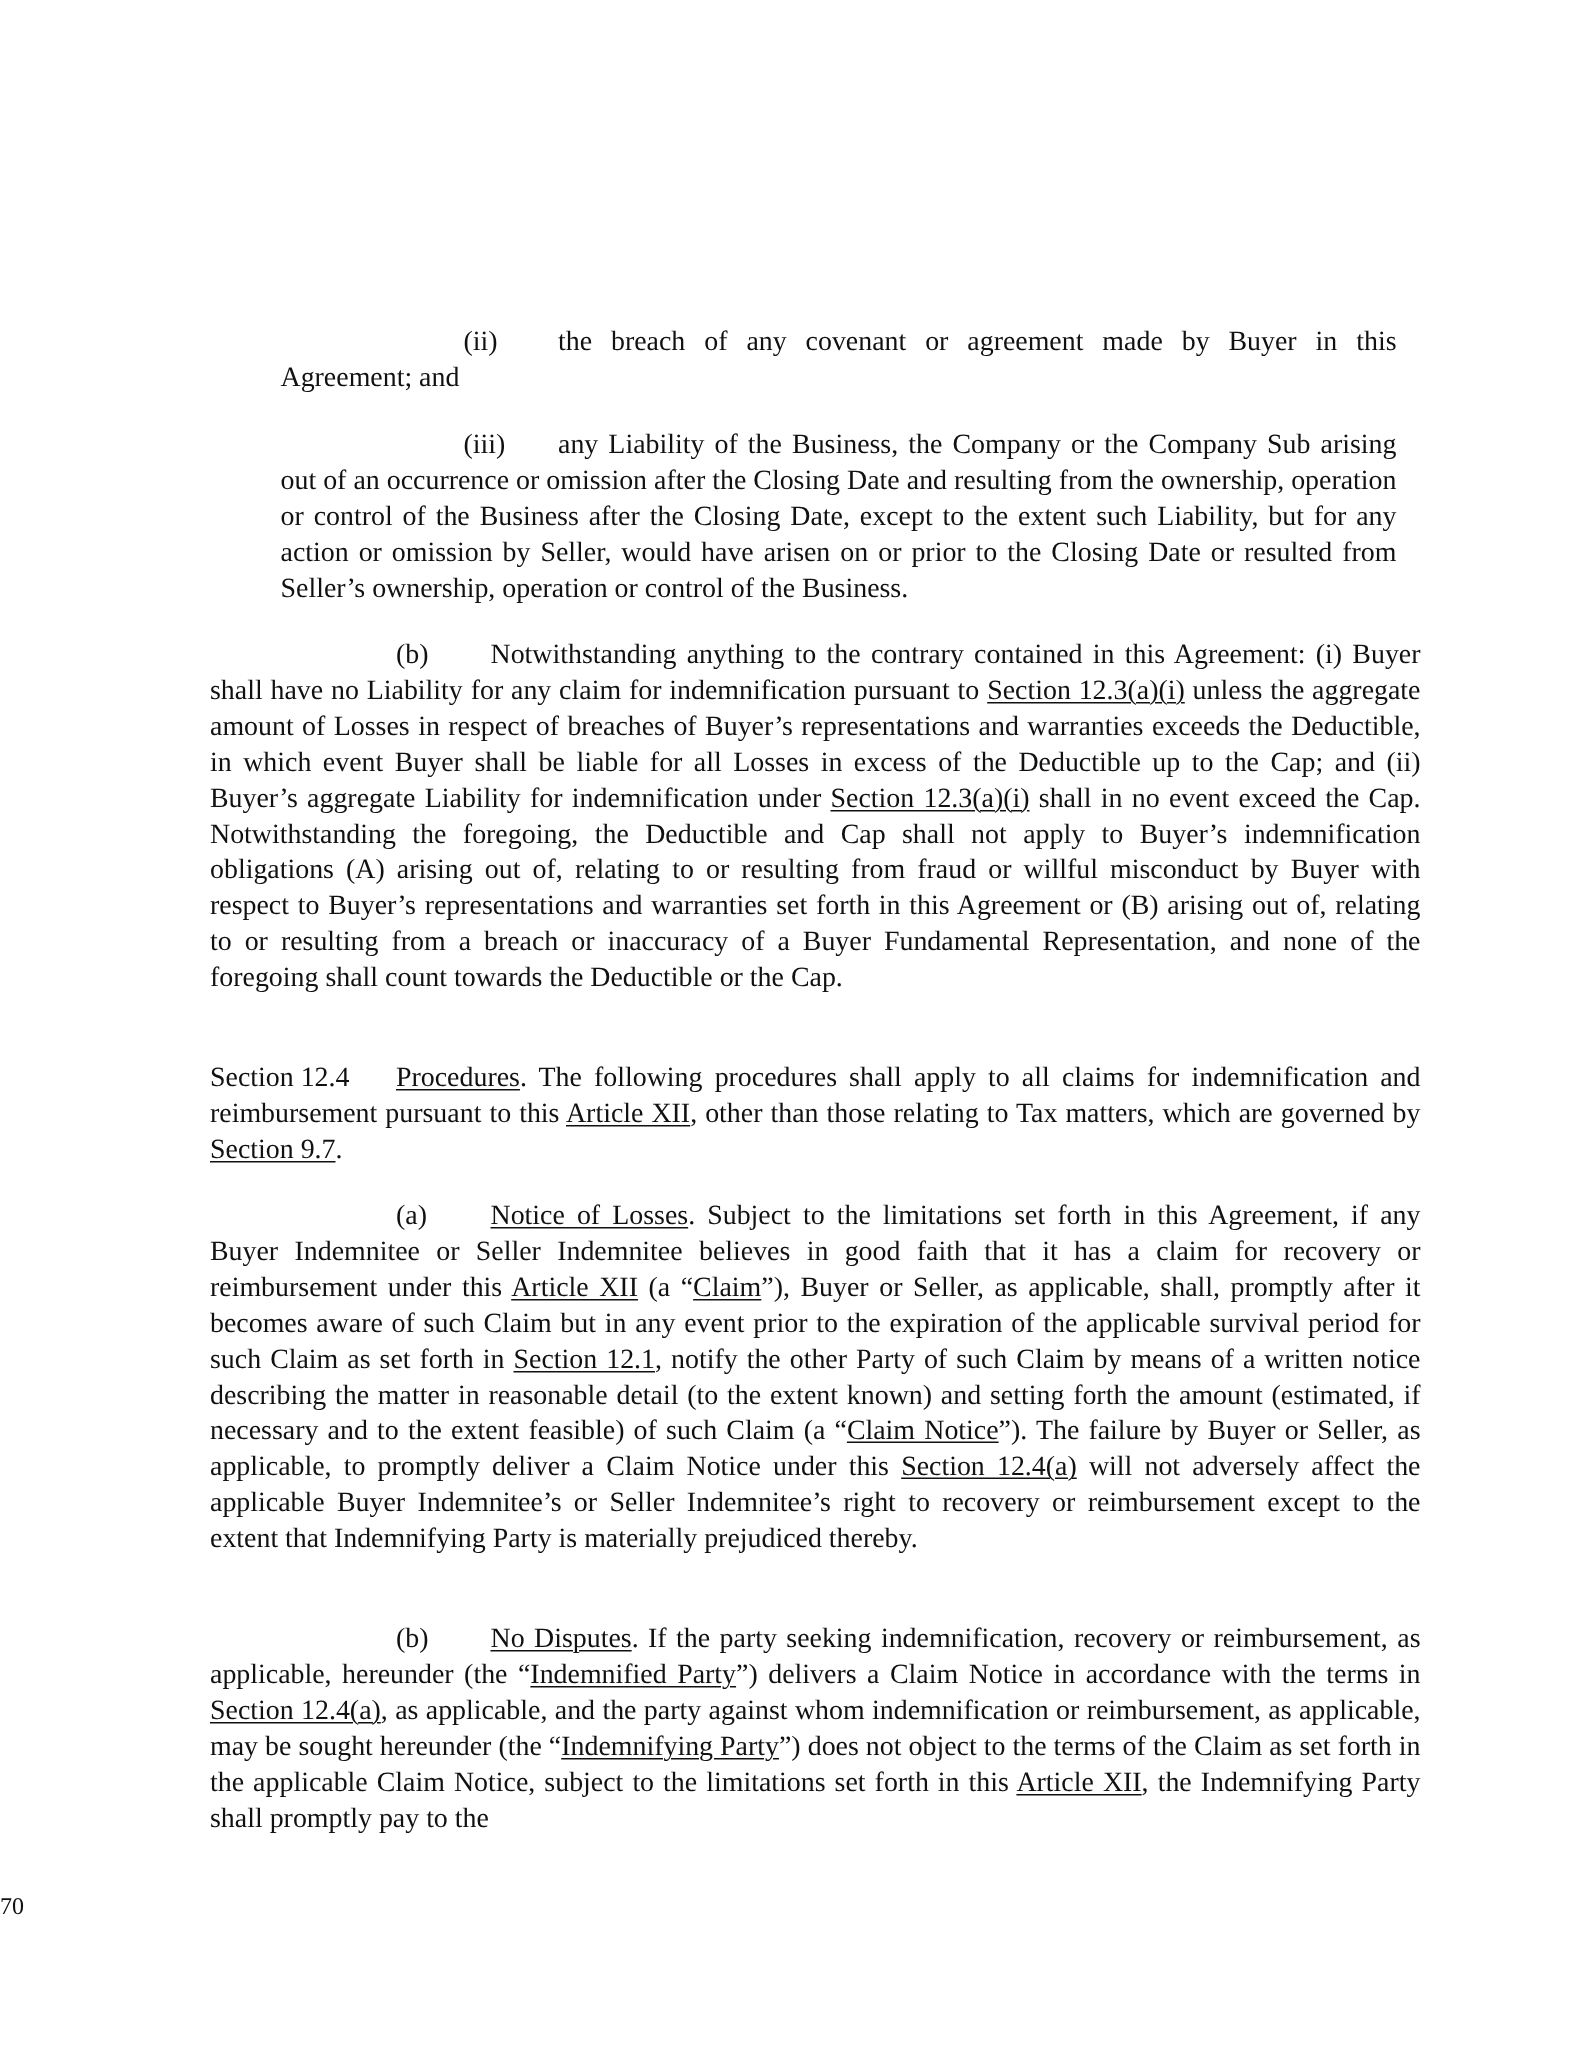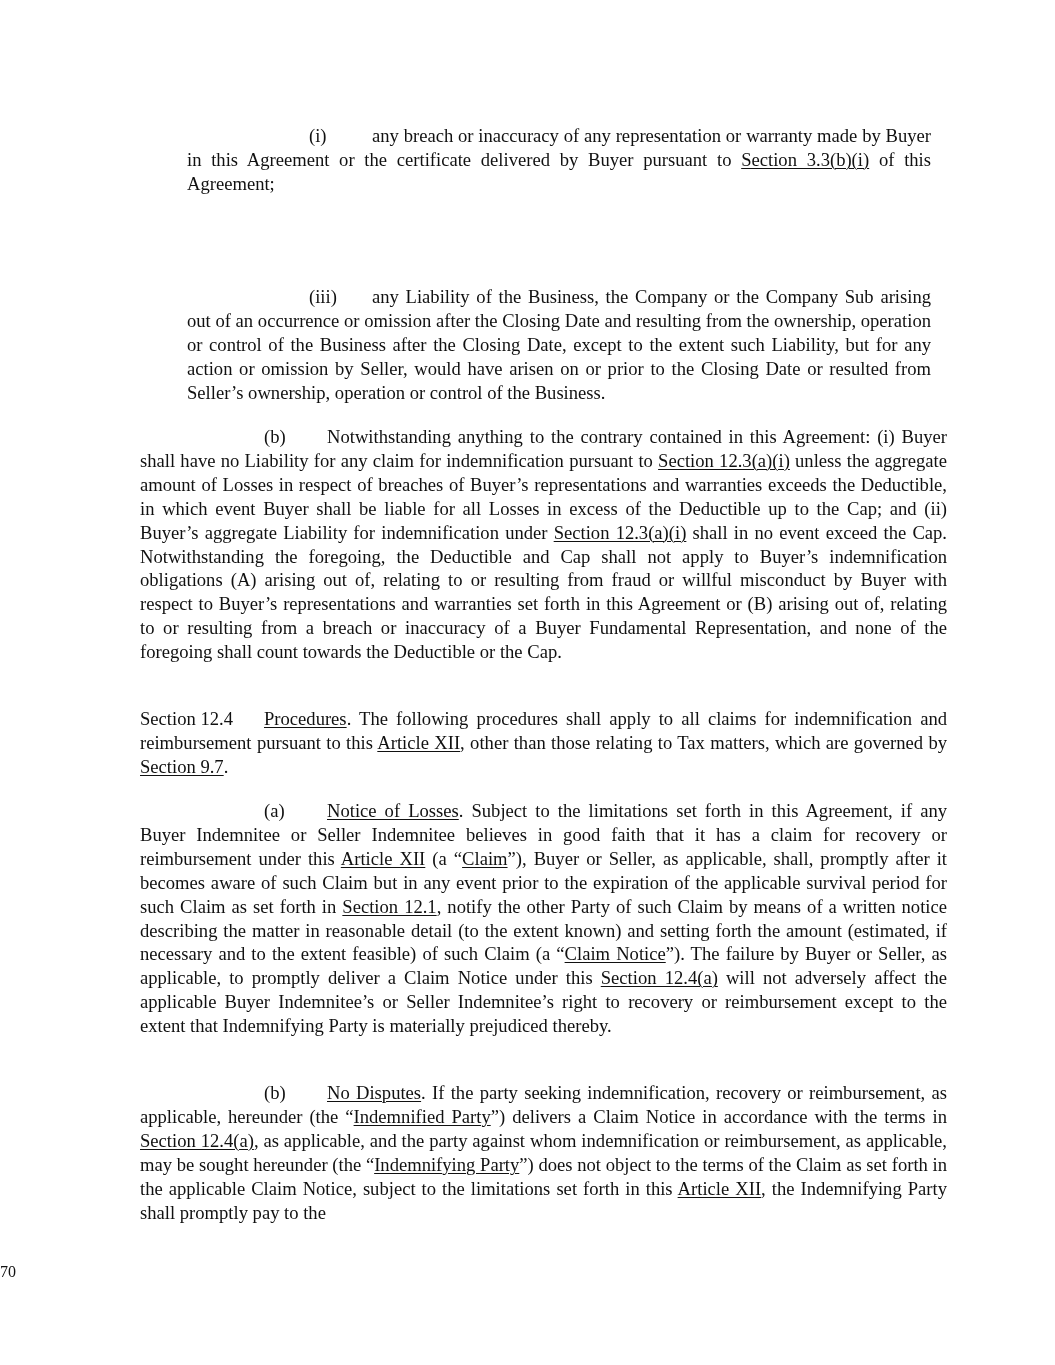--- a/index.html
+++ b/index.html
@@ -25,22 +25,22 @@
     .pnum {
       position: absolute; left: 0; width: 1055px; top: 1263px;
       text-align: left; font-size: 16px;
     }
   </style>
 </head>
 <body>
 
 <div class="page">
 
-  <p class="para inner" style="top:124px;"><span class="tab1" style="width:122px;"></span><span class="lbl" style="width:63px;">(i)</span><span>any breach or inaccuracy of any representation or warranty made by Buyer in this Agreement or the certificate delivered by Buyer pursuant to </span><span class="u">Section 3.3(b)(i)</span><span> of this Agreement;</span></p>
 
+  <p class="para inner" style="top:216px;"><span class="tab1" style="width:122px;"></span><span class="lbl" style="width:63px;">(ii)</span><span>the breach of any covenant or agreement made by Buyer in this Agreement; and</span></p>
 
   <p class="para inner" style="top:285px;"><span class="tab1" style="width:122px;"></span><span class="lbl" style="width:63px;">(iii)</span><span>any Liability of the Business, the Company or the Company Sub arising out of an occurrence or omission after the Closing Date and resulting from the ownership, operation or control of the Business after the Closing Date, except to the extent such Liability, but for any action or omission by Seller, would have arisen on or prior to the Closing Date or resulted from Seller’s ownership, operation or control of the Business.</span></p>
 
   <p class="para outer" style="top:425px;"><span class="tab1" style="width:124px;"></span><span class="lbl" style="width:63px;">(b)</span><span>Notwithstanding anything to the contrary contained in this Agreement: (i) Buyer shall have no Liability for any claim for indemnification pursuant to </span><span class="u">Section 12.3(a)(i)</span><span> unless the aggregate amount of Losses in respect of breaches of Buyer’s representations and warranties exceeds the Deductible, in which event Buyer shall be liable for all Losses in excess of the Deductible up to the Cap; and (ii) Buyer’s aggregate Liability for indemnification under </span><span class="u">Section 12.3(a)(i)</span><span> shall in no event exceed the Cap.  Notwithstanding the foregoing, the Deductible and Cap shall not apply to Buyer’s indemnification obligations (A) arising out of, relating to or resulting from fraud or willful misconduct by Buyer with respect to Buyer’s representations and warranties set forth in this Agreement or (B) arising out of, relating to or resulting from a breach or inaccuracy of a Buyer Fundamental Representation, and none of the foregoing shall count towards the Deductible or the Cap.</span></p>
 
   <p class="para outer" style="top:707px;"><span class="lbl" style="width:124px;">Section 12.4</span><span class="u">Procedures</span><span>.  The following procedures shall apply to all claims for indemnification and reimbursement pursuant to this </span><span class="u">Article XII</span><span>, other than those relating to Tax matters, which are governed by </span><span class="u">Section 9.7</span><span>.</span></p>
 
   <p class="para outer" style="top:799px;"><span class="tab1" style="width:124px;"></span><span class="lbl" style="width:63px;">(a)</span><span class="u">Notice of Losses</span><span>.  Subject to the limitations set forth in this Agreement, if any Buyer Indemnitee or Seller Indemnitee believes in good faith that it has a claim for recovery or reimbursement under this </span><span class="u">Article XII</span><span> (a “</span><span class="u">Claim</span><span>”), Buyer or Seller, as applicable, shall, promptly after it becomes aware of such Claim but in any event prior to the expiration of the applicable survival period for such Claim as set forth in </span><span class="u">Section 12.1</span><span>, notify the other Party of such Claim by means of a written notice describing the matter in reasonable detail (to the extent known) and setting forth the amount (estimated, if necessary and to the extent feasible) of such Claim (a “</span><span class="u">Claim Notice</span><span>”).  The failure by Buyer or Seller, as applicable, to promptly deliver a Claim Notice under this </span><span class="u">Section 12.4(a)</span><span> will not adversely affect the applicable Buyer Indemnitee’s or Seller Indemnitee’s right to recovery or reimbursement except to the extent that Indemnifying Party is materially prejudiced thereby.</span></p>
 
   <p class="para outer" style="top:1081px;"><span class="tab1" style="width:124px;"></span><span class="lbl" style="width:63px;">(b)</span><span class="u">No Disputes</span><span>.  If the party seeking indemnification, recovery or reimbursement, as applicable, hereunder (the “</span><span class="u">Indemnified Party</span><span>”) delivers a Claim Notice in accordance with the terms in </span><span class="u">Section 12.4(a)</span><span>, as applicable, and the party against whom indemnification or reimbursement, as applicable, may be sought hereunder (the “</span><span class="u">Indemnifying Party</span><span>”) does not object to the terms of the Claim as set forth in the applicable Claim Notice, subject to the limitations set forth in this </span><span class="u">Article XII</span><span>, the Indemnifying Party shall promptly pay to the</span></p>

